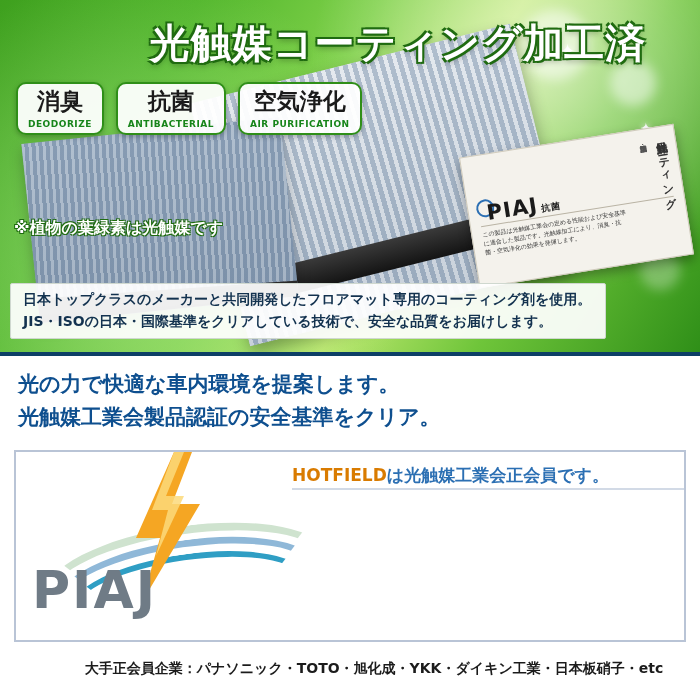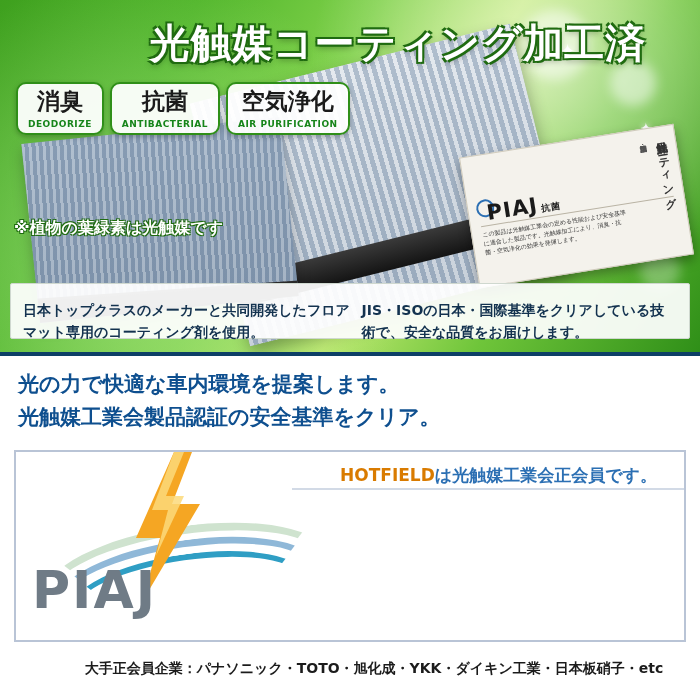--- a/index.html
+++ b/index.html
@@ -70,21 +70,21 @@
     position:absolute;left:0;top:16px;width:700px;text-align:center;
     font-size:40px;font-weight:bold;color:#ffffff;letter-spacing:1px;
     text-shadow:
       -2px -2px 0 #1f6b10, 2px -2px 0 #1f6b10, -2px 2px 0 #1f6b10, 2px 2px 0 #1f6b10,
       0 3px 6px rgba(0,0,0,.35);
     font-family:"DejaVu Sans", sans-serif;
     padding-left:48px;
   }
 
   
-  .badges{position:absolute;left:16px;top:82px;display:flex;gap:6px;}
+  .badges{position:absolute;left:16px;top:82px;display:flex;gap:12px;}
   .badge{
     background:rgba(255,255,255,.94);
     border:2px solid #2f8f18;
     border-radius:10px;
     padding:5px 10px 4px 10px;
     text-align:center;
     box-shadow:0 2px 5px rgba(0,0,0,.25);
   }
   .badge .jp{font-size:23px;font-weight:bold;color:#1b1b1b;line-height:1.05;}
   .badge .en{font-size:9px;font-weight:bold;color:#17851a;letter-spacing:.5px;margin-top:6px;}
@@ -128,25 +128,25 @@
   .label-card .lc-line{
     position:absolute;left:10px;right:10px;top:70px;height:1px;background:#b9b3a4;
   }
   .label-card .lc-logo{
     position:absolute;left:8px;top:44px;width:14px;height:14px;border-radius:50%;
     border:2px solid #2b6fb3;
   }
 
   
   .strip{
-    position:absolute;left:10px;top:283px;width:680px;height:56px;
+    position:absolute;left:10px;top:283px;width:596px;height:56px;
     background:rgba(255,255,255,.93);
     border:1px solid #cfd8cf;
     border-radius:2px;
-    display:flex;flex-direction:row;justify-content:center;
+    display:flex;flex-direction:column;justify-content:center;
     padding:16px 12px;box-sizing:border-box;
   }
   .strip div{font-size:14px;color:#13324f;line-height:1.55;font-weight:bold;}
 
   
   .divider{position:absolute;left:0;top:352px;width:700px;height:4px;background:#0d3f66;}
 
   
   .bottom{
     position:absolute;left:0;top:356px;width:700px;height:344px;background:#ffffff;
@@ -167,21 +167,21 @@
   .sw2{left:30px;top:52px;width:250px;height:76px;border:7px solid #8fb8d8;border-color:#8fb8d8 transparent transparent transparent;transform:rotate(-8deg);}
   .sw3{left:44px;top:66px;width:226px;height:68px;border:6px solid #2f9ec4;border-color:#2f9ec4 transparent transparent transparent;transform:rotate(-8deg);}
   .bolt-svg{position:absolute;left:96px;top:-36px;}
   .piaj-word{
     position:absolute;left:6px;top:72px;
     font-size:52px;font-weight:bold;color:#6f7b86;letter-spacing:2px;
     font-family:"DejaVu Sans", sans-serif;
   }
 
   .piaj-title{
-    position:absolute;left:276px;top:12px;font-size:17px;font-weight:bold;color:#2b6fb3;margin-left:48px;
+    position:absolute;left:276px;top:12px;font-size:17px;font-weight:bold;color:#2b6fb3;
   }
   .piaj-title .hl{color:#d97b00;}
   .piaj-underline{position:absolute;left:276px;top:36px;width:392px;height:2px;background:#d2dae6;}
   .piaj-text{
     position:absolute;left:336px;top:46px;width:330px;
     font-size:13.5px;color:#3b3b3b;line-height:1.75;text-align:justify;
   }
   .spark{position:absolute;color:#fff;font-size:18px;text-shadow:0 0 6px #fff;}
 </style>
 </head>

